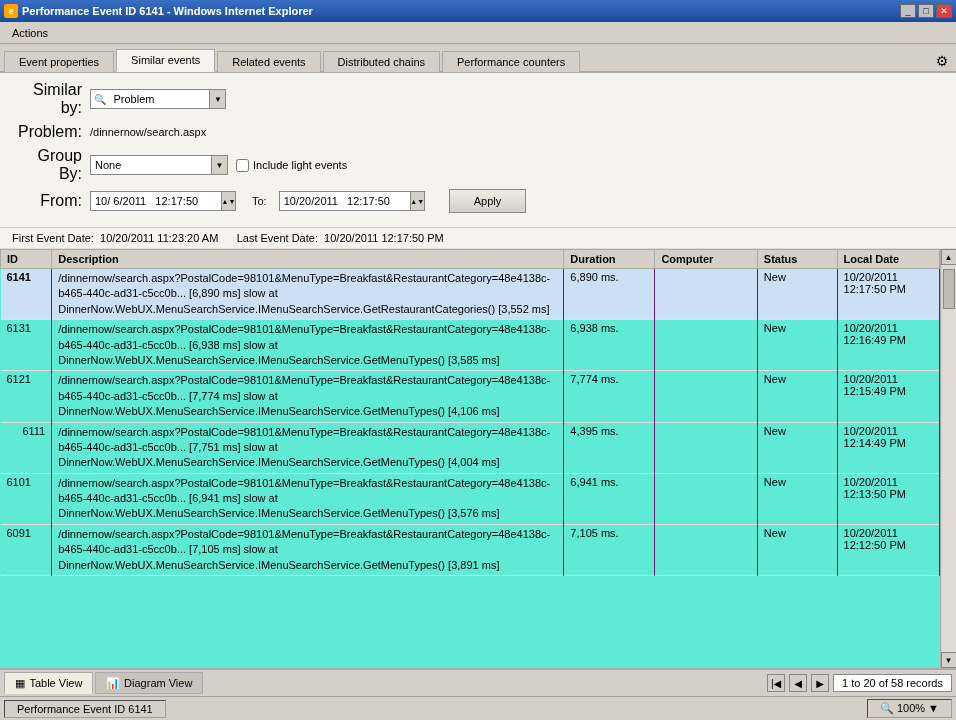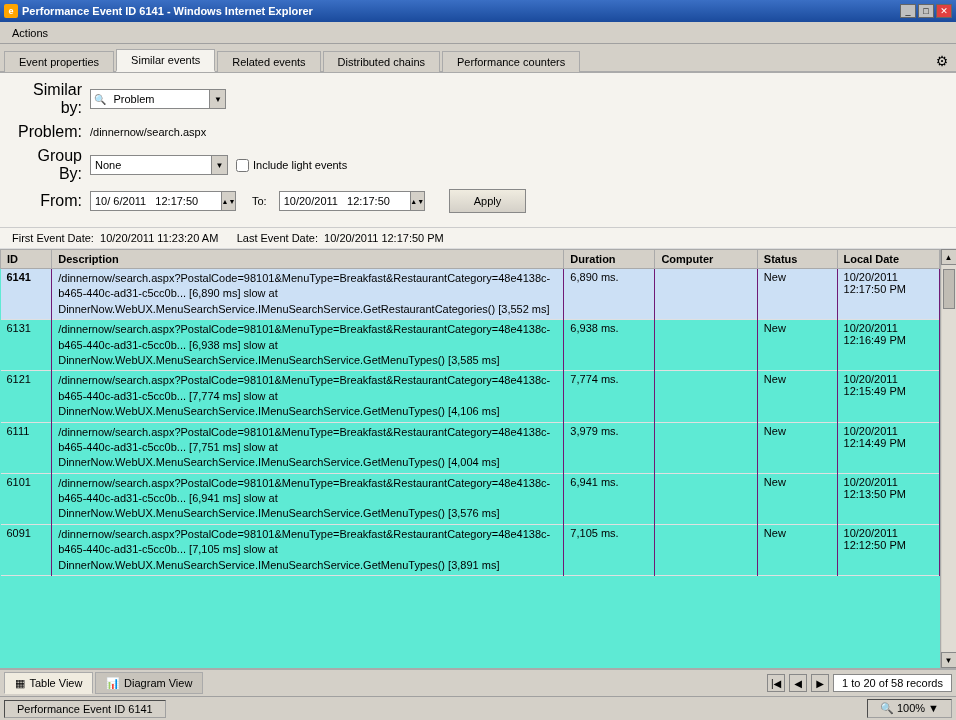--- a/index.html
+++ b/index.html
@@ -472,23 +472,23 @@
             </tr>
             <tr>
               <td style="font-weight: normal;">6121</td>
               <td style="line-height: 1.4;">/dinnernow/search.aspx?PostalCode=98101&amp;MenuType=Breakfast&amp;RestaurantCategory=48e4138c-b465-440c-ad31-c5cc0b... [7,774 ms] slow at DinnerNow.WebUX.MenuSearchService.IMenuSearchService.GetMenuTypes() [4,106 ms]</td>
               <td>7,774 ms.</td>
               <td></td>
               <td>New</td>
               <td>10/20/2011<br>12:15:49 PM</td>
             </tr>
             <tr>
-              <td style="font-weight: normal;">6111</td>
+              <td style="font-weight: normal; text-align: right;">6111</td>
               <td style="line-height: 1.4;">/dinnernow/search.aspx?PostalCode=98101&amp;MenuType=Breakfast&amp;RestaurantCategory=48e4138c-b465-440c-ad31-c5cc0b... [7,751 ms] slow at DinnerNow.WebUX.MenuSearchService.IMenuSearchService.GetMenuTypes() [4,004 ms]</td>
-              <td>3,979 ms.</td>
+              <td>4,395 ms.</td>
               <td></td>
               <td>New</td>
               <td>10/20/2011<br>12:14:49 PM</td>
             </tr>
             <tr>
               <td style="font-weight: normal;">6101</td>
               <td style="line-height: 1.4;">/dinnernow/search.aspx?PostalCode=98101&amp;MenuType=Breakfast&amp;RestaurantCategory=48e4138c-b465-440c-ad31-c5cc0b... [6,941 ms] slow at DinnerNow.WebUX.MenuSearchService.IMenuSearchService.GetMenuTypes() [3,576 ms]</td>
               <td>6,941 ms.</td>
               <td></td>
               <td>New</td>

